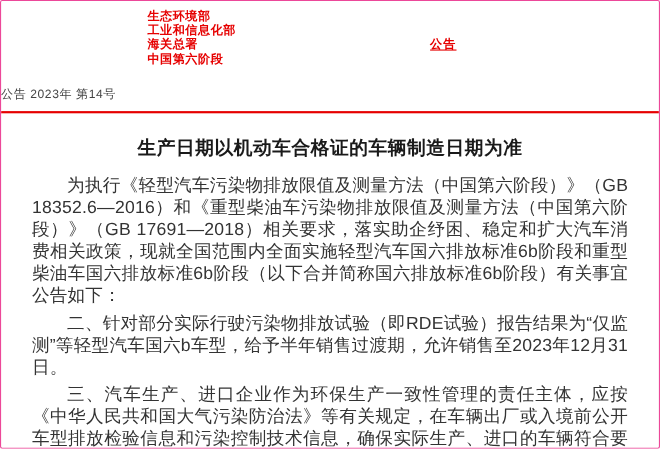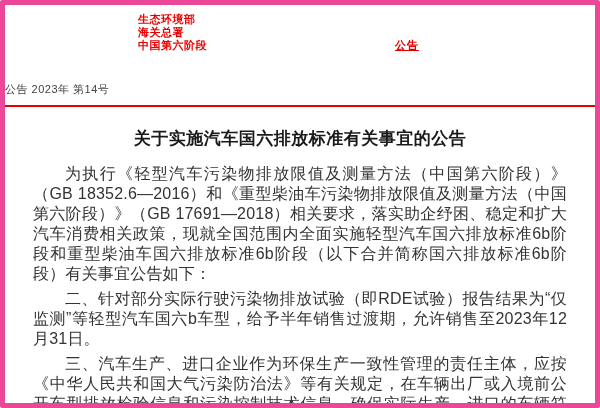--- a/index.html
+++ b/index.html
@@ -6,21 +6,21 @@
   html, body { background: #fff; }
   body {
     font-family: "Liberation Sans", "DejaVu Sans", sans-serif;
     width: 600px;
   }
   .page {
     position: relative;
     width: 600px;
     height: 408px;
     background: #ffffff;
-    border: 5px solid #ec4899;
+    border: 1px solid #ec4899;
     border-radius: 2px;
     overflow: hidden;
   }
   
   .header-block {
     position: relative;
     padding: 8px 0 0 133px;
     height: 70px;
   }
   .agency-line {
@@ -81,30 +81,31 @@
     margin-top: 5px;
   }
 </style>
 </head>
 <body>
 
 <div class="page">
 
   <div class="header-block">
     <div class="agency-line">生态环境部</div>
+    <div class="agency-line">工业和信息化部</div>
     <div class="agency-line">海关总署</div>
     <div class="agency-line">中国第六阶段</div>
     <div class="announcement-word">公告</div>
   </div>
 
   <div class="doc-number">公告 2023年 第14号</div>
 
   <hr class="red-divider">
 
-  <h1 class="doc-title">关于实施汽车国六排放标准有关事宜的公告</h1>
+  <h1 class="doc-title">生产日期以机动车合格证的车辆制造日期为准</h1>
 
   <div class="doc-body">
     <p>为执行《轻型汽车污染物排放限值及测量方法（中国第六阶段）》（GB 18352.6—2016）和《重型柴油车污染物排放限值及测量方法（中国第六阶段）》（GB 17691—2018）相关要求，落实助企纾困、稳定和扩大汽车消费相关政策，现就全国范围内全面实施轻型汽车国六排放标准6b阶段和重型柴油车国六排放标准6b阶段（以下合并简称国六排放标准6b阶段）有关事宜公告如下：</p>
     <p>二、针对部分实际行驶污染物排放试验（即RDE试验）报告结果为“仅监测”等轻型汽车国六b车型，给予半年销售过渡期，允许销售至2023年12月31日。</p>
     <p>三、汽车生产、进口企业作为环保生产一致性管理的责任主体，应按《中华人民共和国大气污染防治法》等有关规定，在车辆出厂或入境前公开车型排放检验信息和污染控制技术信息，确保实际生产、进口的车辆符合要求。相关认证机构应依据国六排放标准6b阶段颁发强制性产品认证证书。</p>
   </div>
 
 </div>
 
 </body></html>

